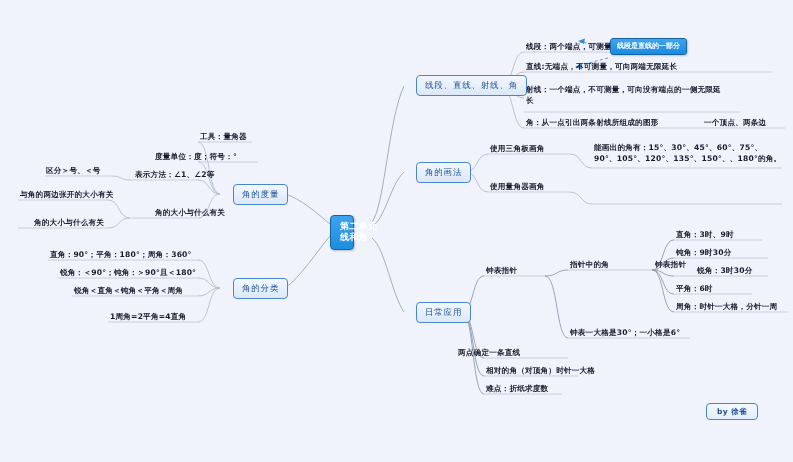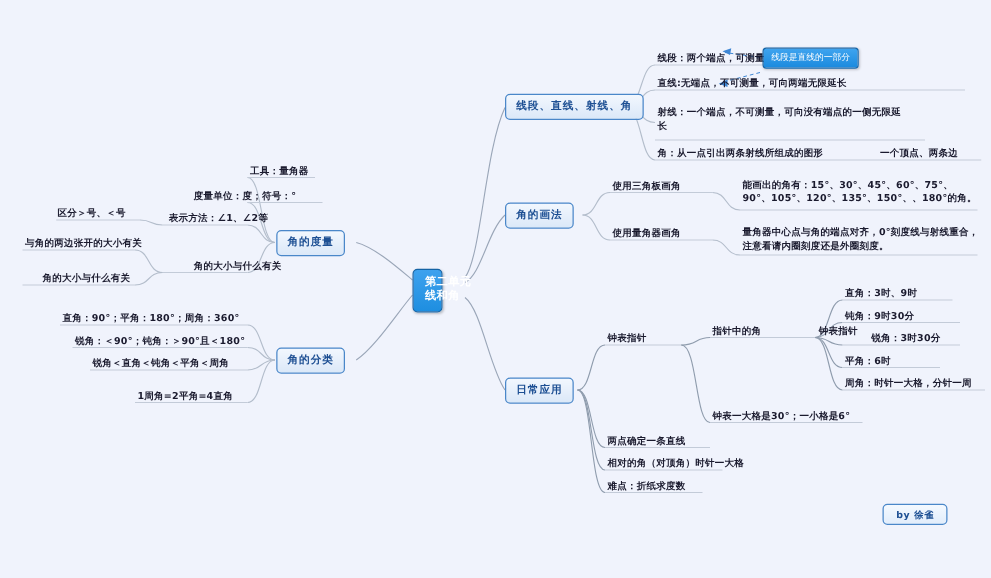--- a/index.html
+++ b/index.html
@@ -40,41 +40,42 @@
     letter-spacing: 0.3px;
   }
   .root .l2 { display: block; }
   
   .lvl1 {
     background: linear-gradient(#f2f7fe, #dbe8f8);
     border: 1px solid #4a87c9;
     border-radius: 4px;
     color: #1d4f93;
     font-size: 8.5px;
-    font-weight: bold;
+    font-weight: normal;
     padding: 4px 8px;
     text-align: center;
     letter-spacing: 0.8px;
+    margin-left: 12px;
   }
   
   .leaf {
     color: #1a1a2e;
     font-size: 7.6px;
     font-weight: bold;
     letter-spacing: 0.2px;
   }
   .leaf.two-line { white-space: normal; line-height: 1.45; }
   
   .callout {
     background: linear-gradient(#3fa4ef, #1b8ade);
     border: 1px solid #1463a5;
     border-radius: 3px;
     color: #ffffff;
     font-size: 7px;
-    font-weight: normal;
+    font-weight: bold;
     padding: 3px 6px;
     box-shadow: 1px 1px 2px rgba(0,0,0,0.2);
   }
   .signature {
     background: linear-gradient(#f4f9ff, #e2edfb);
     border: 1px solid #4a87c9;
     border-radius: 4px;
     color: #1d4f93;
     font-size: 7.5px;
     font-weight: bold;
@@ -262,28 +263,25 @@
   <div class="node leaf" style="left:490px; top:144px;">
     <span>使用三角板画角</span>
   </div>
   <div class="node leaf two-line" style="left:594px; top:142px; width:190px;">
     <span>能画出的角有：15°、30°、45°、60°、75°、90°、105°、120°、135°、150°、、180°的角。</span>
   </div>
 
   <div class="node leaf" style="left:490px; top:182px;text-align:right;">
     <span>使用量角器画角</span>
   </div>
-  <div class="node leaf two-line" style="left:594px; top:180px; width:190px;">
-    <span>量角器中心点与角的端点对齐，0°刻度线与射线重合，注意看请内圈刻度还是外圈刻度。</span>
-  </div>
 
   <div class="node leaf" style="left:486px; top:266px;">
     <span>钟表指针</span>
   </div>
-  <div class="node leaf" style="left:486px; top:348px;">
+  <div class="node leaf" style="left:458px; top:348px;">
     <span>两点确定一条直线</span>
   </div>
   <div class="node leaf" style="left:486px; top:366px;">
     <span>相对的角（对顶角）时针一大格</span>
   </div>
   <div class="node leaf" style="left:486px; top:384px;">
     <span>难点：折纸求度数</span>
   </div>
 
   <div class="node leaf" style="left:570px; top:260px;">

